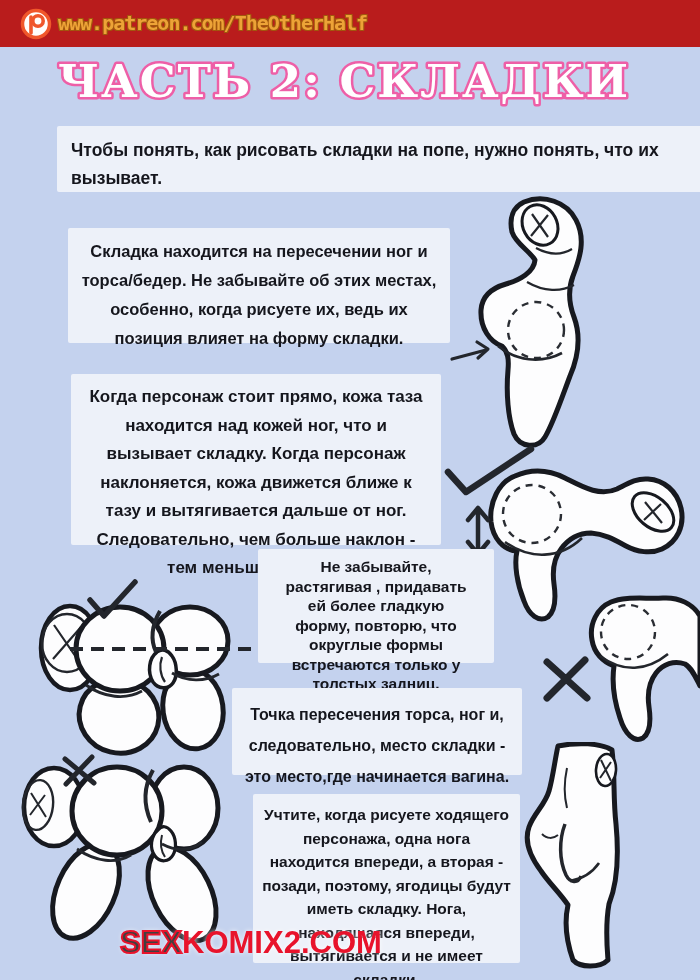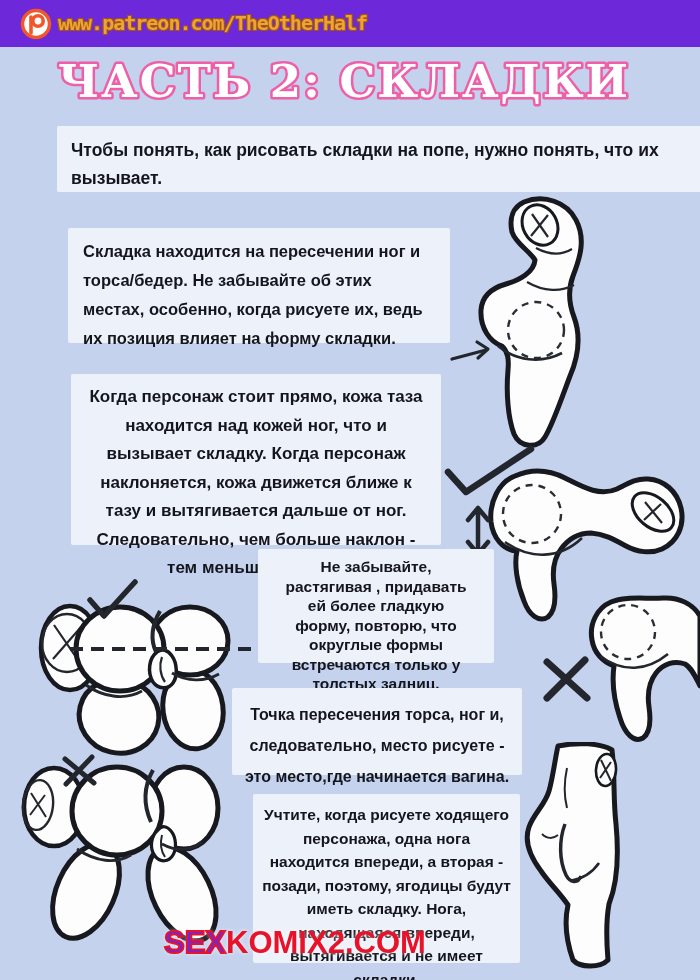--- a/index.html
+++ b/index.html
@@ -1,35 +1,35 @@
 <!DOCTYPE html>
 <html><head>
 <meta charset="utf-8">
 <style>
   html,body{margin:0;padding:0;background:#9aa7c0;}
   .page{position:relative;width:700px;height:980px;overflow:hidden;background:#c4d2ee;
         font-family:"Liberation Sans",sans-serif;}
   
-  .top-bar{position:absolute;left:0;top:0;width:700px;height:47px;background:#6d28d9;}
+  .top-bar{position:absolute;left:0;top:0;width:700px;height:47px;background:#b91c1c;}
   .pat-logo{position:absolute;left:19px;top:6px;}
   .pat-url{position:absolute;left:58px;top:11px;font-family:"DejaVu Sans Mono",monospace;
            font-weight:bold;font-size:20px;color:#eda337;letter-spacing:-1px;
            text-shadow:1px 1px 0 #a2580e,-1px -1px 0 #a2580e,1px -1px 0 #a2580e,-1px 1px 0 #a2580e;}
   
   .title-svg{position:absolute;left:48px;top:50px;}
   .title-svg text{font-family:"DejaVu Serif",serif;font-weight:bold;font-size:45px;
                   letter-spacing:2px;fill:#ffffff;stroke:#ee5fa7;stroke-width:5px;
                   paint-order:stroke;stroke-linejoin:round;}
   
   .tbox{position:absolute;background:#edf1f9;color:#15161d;font-weight:bold;
         border-radius:2px;box-sizing:border-box;}
   #box-intro{left:57px;top:126px;width:680px;height:66px;padding:10px 14px 0;
              font-size:17.5px;line-height:28px;text-align:left;}
-  #box-intersection{left:68px;top:228px;width:382px;height:115px;padding:9px 15px 0;
-             font-size:16.5px;line-height:29px;}
+  #box-intersection{left:68px;top:228px;width:382px;height:115px;padding:9px 7px 0;
+             font-size:16.5px;line-height:29px;text-align:center;}
   #box-standing{left:71px;top:374px;width:370px;height:171px;padding:9px 10px 0;
              font-size:17px;line-height:28.5px;text-align:center;}
   #box-stretch{left:258px;top:549px;width:236px;height:114px;padding:8px 24px 0;
              font-size:15.5px;line-height:19.5px;text-align:center;}
   #box-point{left:232px;top:688px;width:290px;height:87px;padding:11px 6px 0;
              font-size:16px;line-height:31px;text-align:center;}
   #box-walking{left:253px;top:794px;width:267px;height:169px;padding:9px 8px 0;
              font-size:15.5px;line-height:23.5px;text-align:center;}
   
   .fig{position:absolute;}
@@ -38,21 +38,21 @@
   .fig .thin{fill:none;stroke:#23262c;}
   .mark{position:absolute;}
   .mark path{fill:none;stroke:#23262c;stroke-linecap:round;stroke-linejoin:round;}
   .dash-line{position:absolute;left:70px;top:647px;width:184px;height:4px;z-index:3;
        background:repeating-linear-gradient(90deg,#23262c 0 13px,transparent 13px 21px);}
   .z2{z-index:2}
   .tbox{z-index:4;}
   
   .watermark{position:absolute;left:120px;top:925px;z-index:6;font-weight:bold;font-size:31px;
              letter-spacing:0px;text-shadow:0 0 5px rgba(255,255,255,.85);white-space:nowrap;}
-  .wm-sex{color:#6d28d9;margin-left:44px;-webkit-text-stroke:2px #e8132b;}
+  .wm-sex{color:#404040;-webkit-text-stroke:2px #e8132b;}
   .wm-rest{color:#e8132b;text-align:right;}
 </style>
 </head>
 <body>
 
 <div class="page">
 
   <div class="top-bar">
     <svg class="pat-logo" width="36" height="38">
       <circle cx="17" cy="18" r="13.5" fill="#fffdfb" stroke="#f0572b" stroke-width="3.5"></circle>
@@ -162,18 +162,18 @@
     <path class="thin" style="stroke-width:3.5" d="M 45,82 C 39,98 39,118 46,133 C 50,141 58,142 61,134"></path>
     <path class="thin" style="stroke-width:2.6" d="M 50,139 C 62,137 72,131 79,121"></path>
     <path class="thin" style="stroke-width:2" d="M 47,26 C 44,40 44,54 47,66"></path>
     <path class="thin" style="stroke-width:2" d="M 22,92 C 27,97 33,97 38,93"></path>
   </svg>
 
   <div class="tbox" id="box-intro">Чтобы понять, как рисовать складки на попе, нужно понять, что их вызывает.</div>
   <div class="tbox" id="box-intersection">Складка находится на пересечении ног и торса/бедер.  Не забывайте об этих местах, особенно, когда рисуете их, ведь их позиция влияет на форму складки.</div>
   <div class="tbox" id="box-standing">Когда персонаж стоит прямо, кожа таза находится над кожей ног, что и вызывает складку. Когда персонаж наклоняется, кожа движется ближе к тазу и вытягивается дальше от ног. Следовательно, чем больше наклон - тем меньше складка.</div>
   <div class="tbox" id="box-stretch">Не забывайте, растягивая , придавать ей более гладкую форму, повторю, что округлые формы встречаются только у толстых задниц.</div>
-  <div class="tbox" id="box-point">Точка пересечения торса, ног и, следовательно, место рисуете - это место,где начинается вагина.</div>
+  <div class="tbox" id="box-point">Точка пересечения торса, ног и, следовательно, место складки - это место,где начинается вагина.</div>
   <div class="tbox" id="box-walking">Учтите, когда рисуете ходящего персонажа, одна нога находится впереди, а вторая - позади, поэтому, ягодицы будут иметь складку. Нога, находящаяся впереди, вытягивается и не имеет складки.</div>
 
   <div class="watermark"><span class="wm-sex">SEX</span><span class="wm-rest">KOMIX2.COM</span></div>
 
 </div>
 
 </body></html>

